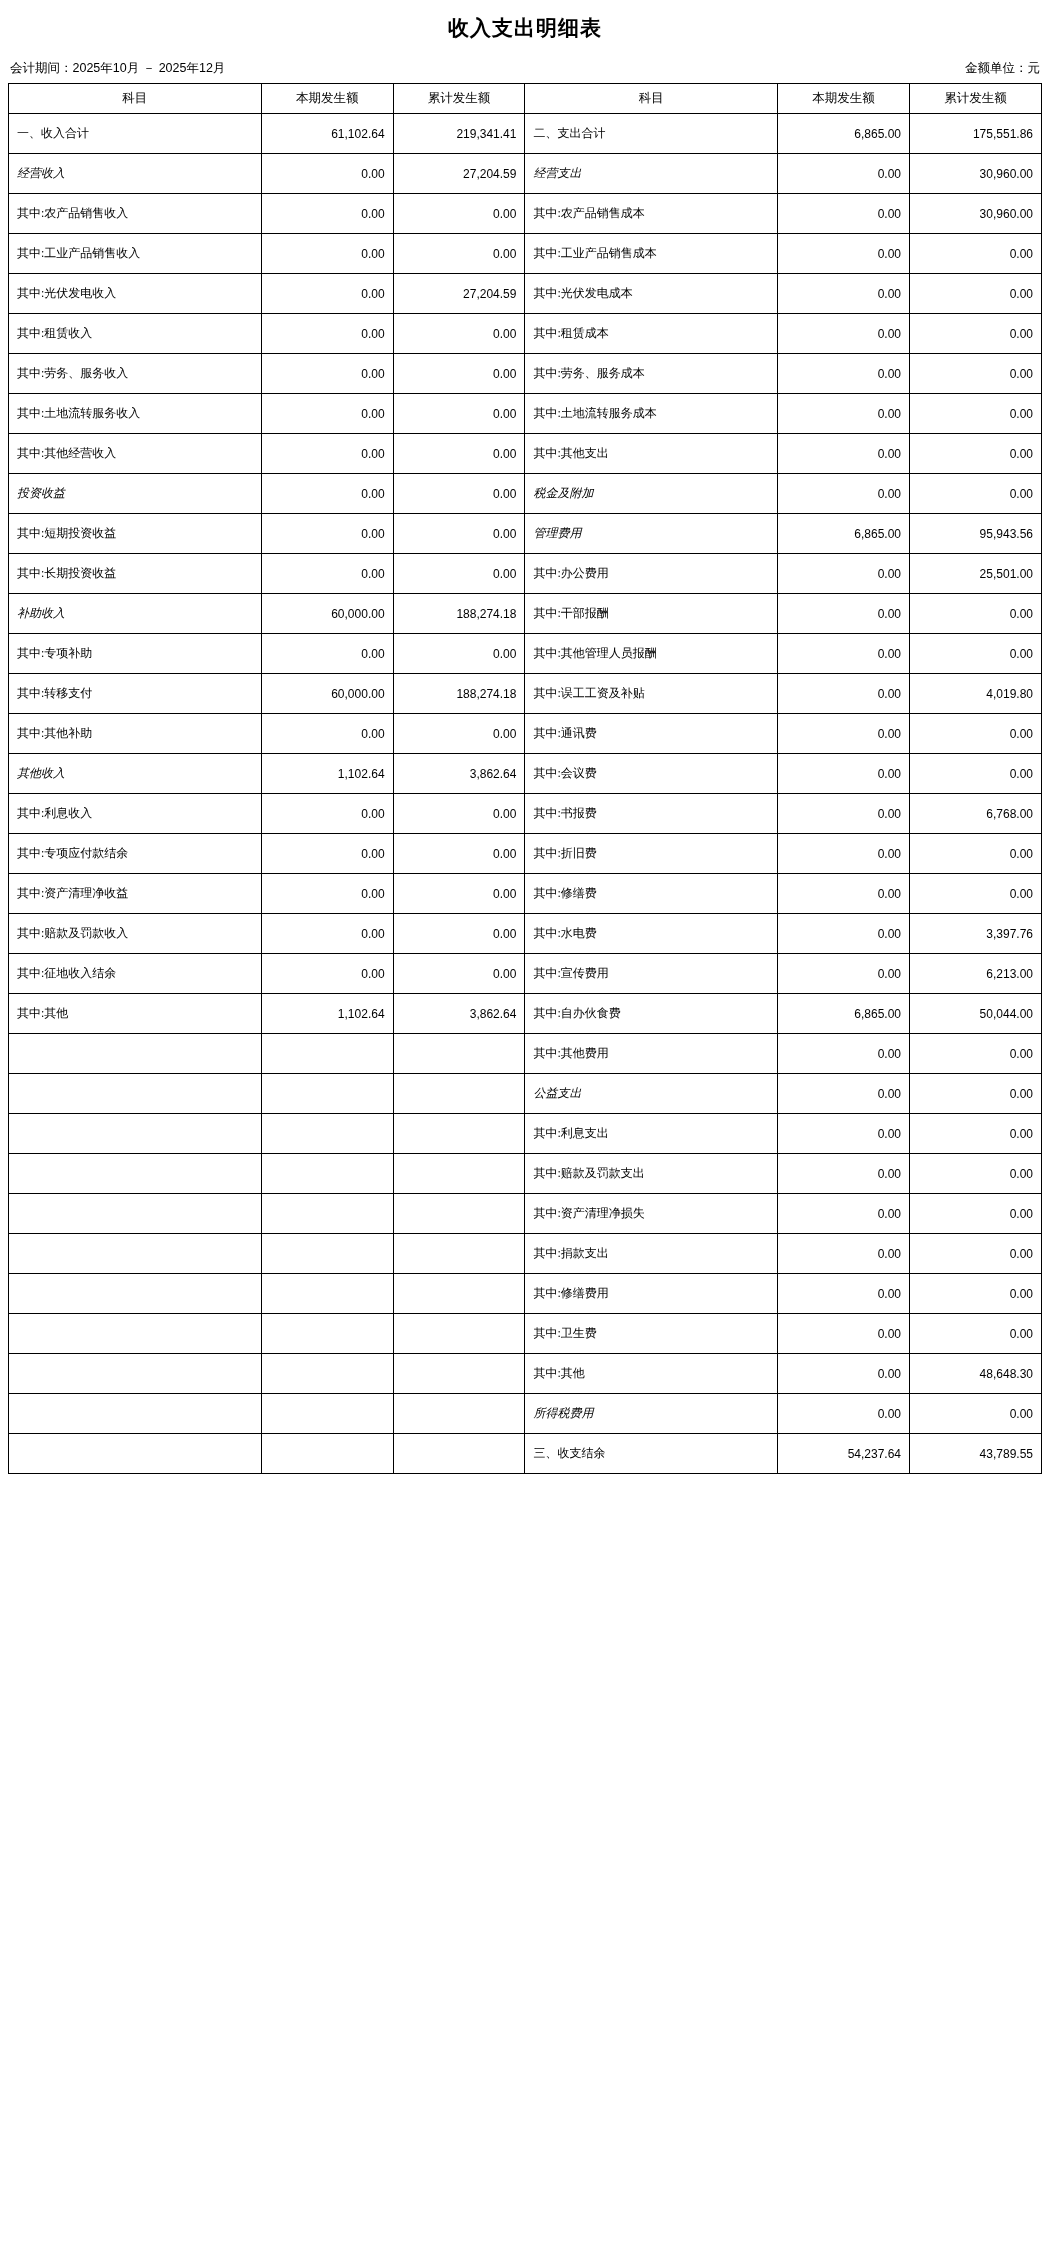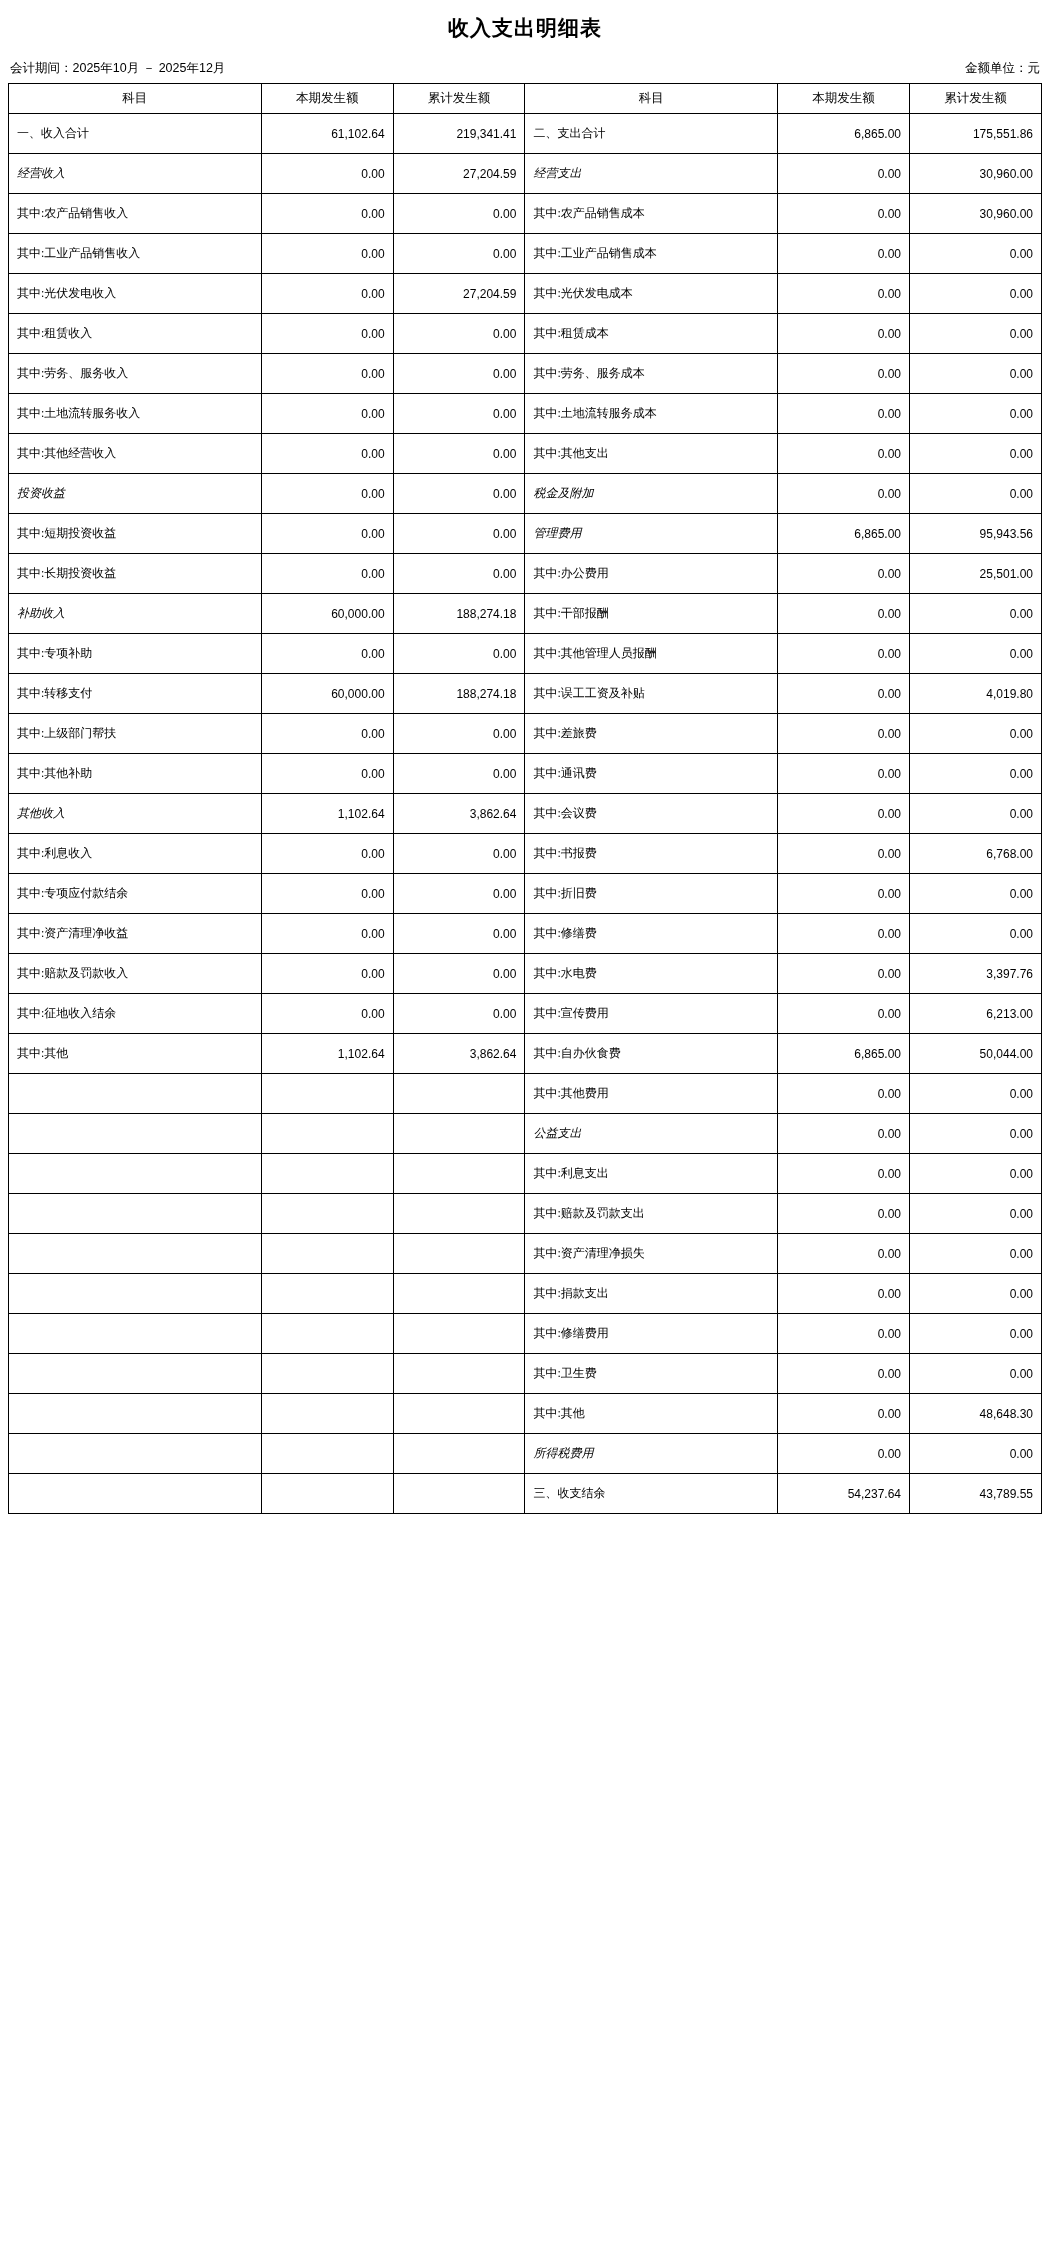--- a/index.html
+++ b/index.html
@@ -220,28 +220,20 @@
         </tr>
         <tr>
           <td class="subject lvl2">其中:转移支付</td>
           <td class="amount">60,000.00</td>
           <td class="amount">188,274.18</td>
           <td class="subject lvl2">其中:误工工资及补贴</td>
           <td class="amount">0.00</td>
           <td class="amount">4,019.80</td>
         </tr>
         <tr>
-          <td class="subject lvl2">其中:上级部门帮扶</td>
-          <td class="amount">0.00</td>
-          <td class="amount">0.00</td>
-          <td class="subject lvl2">其中:差旅费</td>
-          <td class="amount">0.00</td>
-          <td class="amount">0.00</td>
-        </tr>
-        <tr>
           <td class="subject lvl2">其中:其他补助</td>
           <td class="amount">0.00</td>
           <td class="amount">0.00</td>
           <td class="subject lvl2">其中:通讯费</td>
           <td class="amount">0.00</td>
           <td class="amount">0.00</td>
         </tr>
         <tr>
           <td class="subject lvl1">其他收入</td>
           <td class="amount">1,102.64</td>

